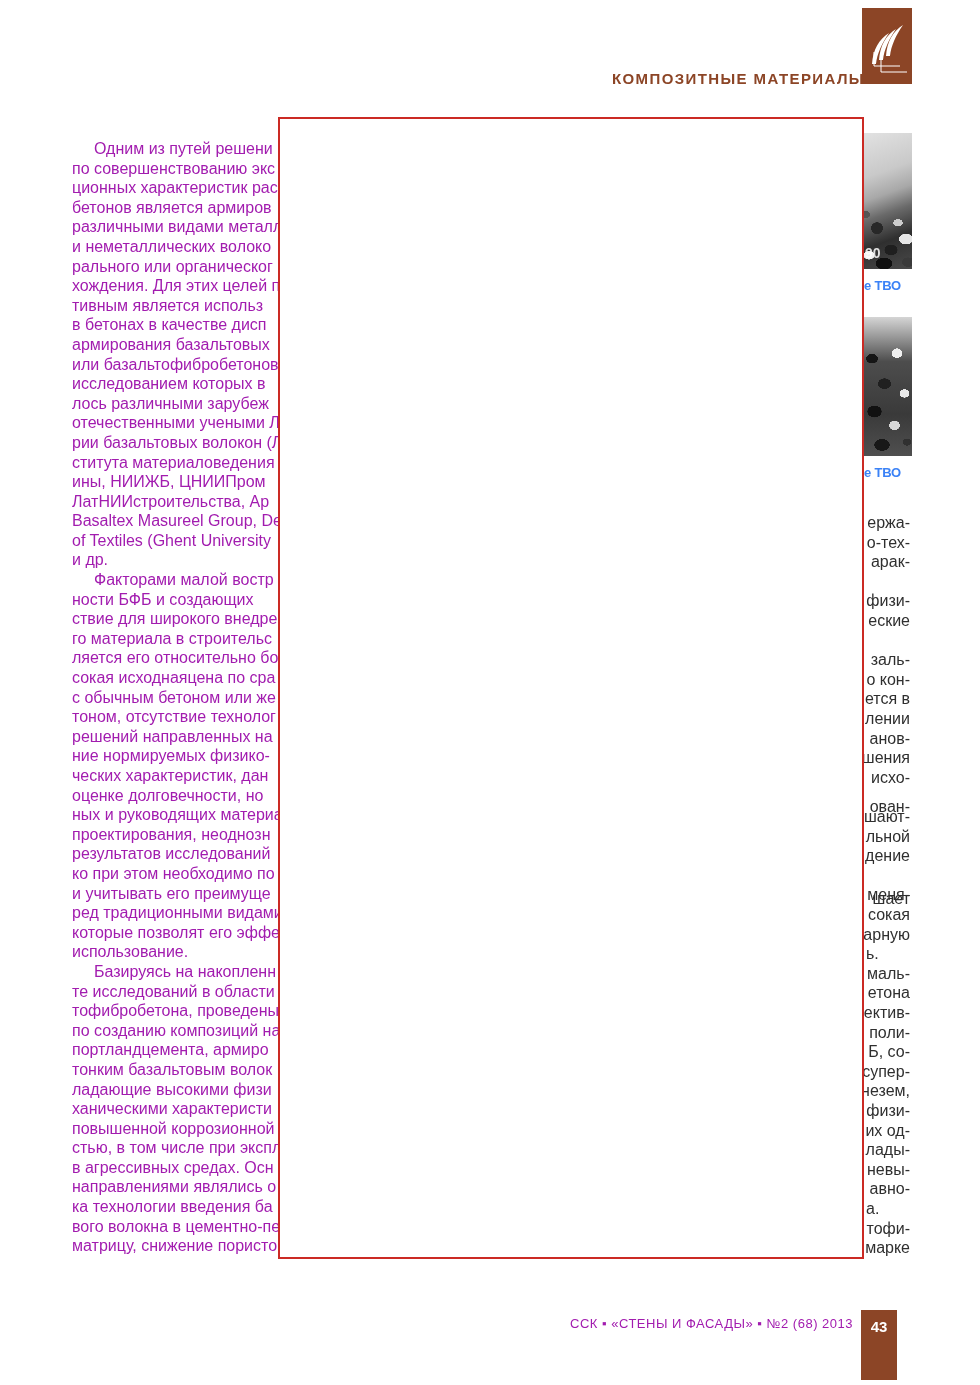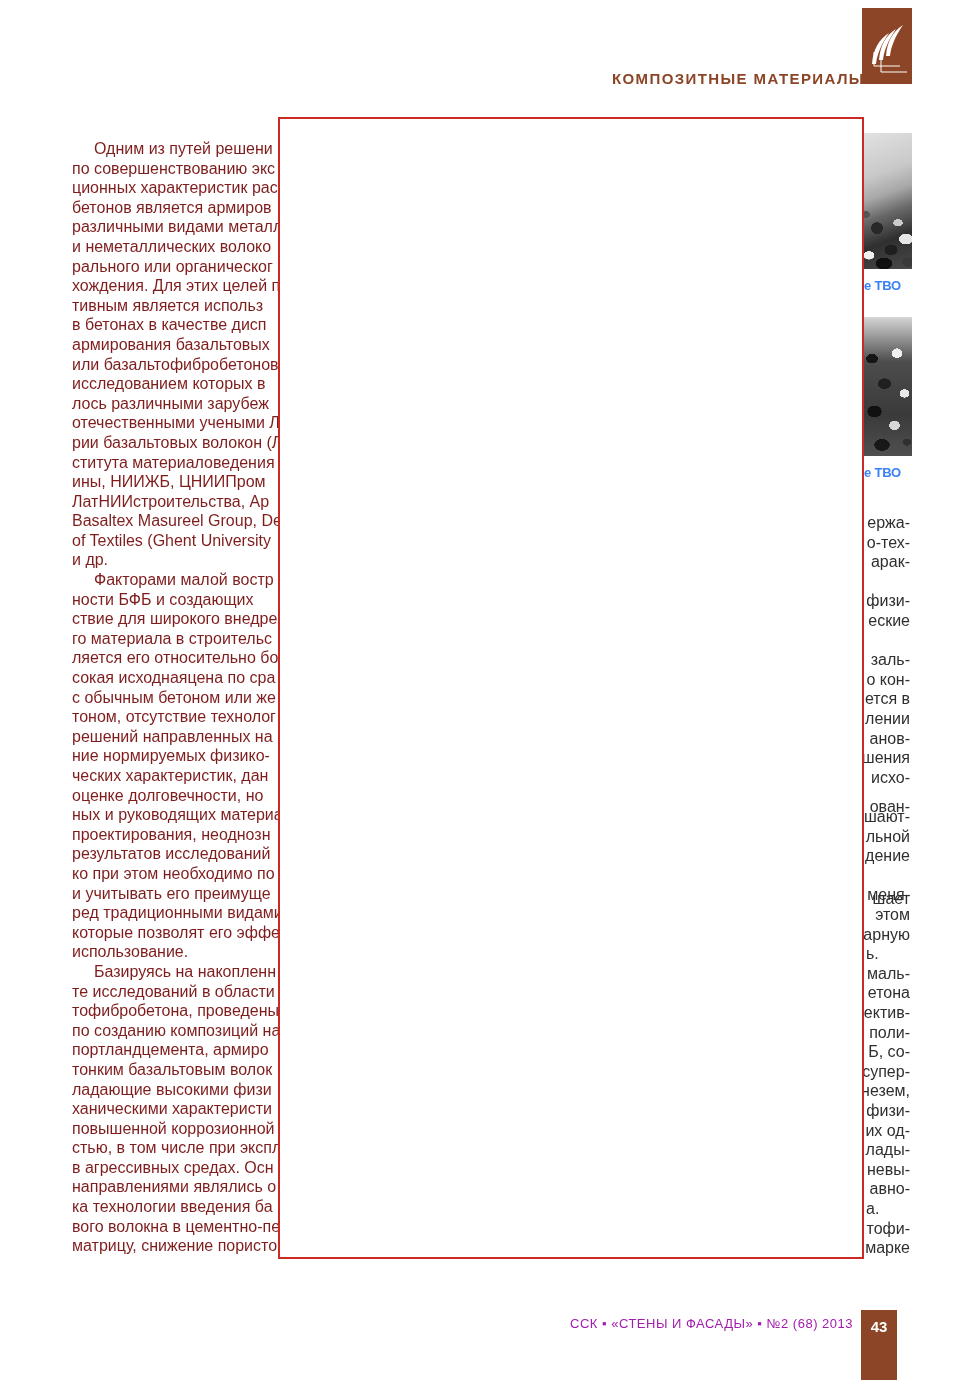--- a/index.html
+++ b/index.html
@@ -3,21 +3,21 @@
 <meta charset="utf-8">
 <style>
   html,body{margin:0;padding:0;background:#fff;}
   .page{position:relative;width:980px;height:1385px;background:#ffffff;overflow:hidden;
         font-family:"Liberation Sans","DejaVu Sans",sans-serif;border-radius:28px;}
   
   .header-title{position:absolute;left:612px;top:70px;font-size:15px;font-weight:bold;
         letter-spacing:1.4px;color:#8C4526;white-space:nowrap;}
   .logo{position:absolute;left:862px;top:8px;width:50px;height:76px;background:#8C4526;}
   
-  .left-col{position:absolute;left:72px;top:139px;width:210px;color:#7f1d1d;
+  .left-col{position:absolute;left:72px;top:139px;width:210px;color:#a21caf;
         font-size:16px;line-height:19.6px;}
   .ln{height:19.6px;white-space:nowrap;}
   .indent{text-indent:22px;}
   
   .fig{position:absolute;width:50px;z-index:1;}
   .fig1{left:862px;top:133px;height:136px;
     background:
       radial-gradient(9px 7px at 14% 90%, #f1f1f1 58%, rgba(0,0,0,0) 60%),
       radial-gradient(11px 9px at 58% 86%, #1f1f1f 58%, rgba(0,0,0,0) 60%),
       radial-gradient(12px 9px at 88% 78%, #e6e6e6 58%, rgba(0,0,0,0) 60%),
@@ -32,21 +32,21 @@
       radial-gradient(10px 8px at 20% 30%, #151515 58%, rgba(0,0,0,0) 60%),
       radial-gradient(9px 8px at 70% 26%, #f0f0f0 58%, rgba(0,0,0,0) 60%),
       radial-gradient(11px 9px at 45% 48%, #202020 58%, rgba(0,0,0,0) 60%),
       radial-gradient(8px 7px at 85% 55%, #e8e8e8 58%, rgba(0,0,0,0) 60%),
       radial-gradient(12px 10px at 25% 68%, #111 58%, rgba(0,0,0,0) 60%),
       radial-gradient(9px 8px at 65% 78%, #d8d8d8 58%, rgba(0,0,0,0) 60%),
       radial-gradient(13px 10px at 40% 92%, #181818 58%, rgba(0,0,0,0) 60%),
       radial-gradient(7px 6px at 90% 90%, #303030 58%, rgba(0,0,0,0) 60%),
       linear-gradient(180deg,#d5d5d5 0%,#9a9a9a 14%,#4d4d4d 32%,#3a3a3a 70%,#4f4f4f 100%);}
   .fig-label{position:absolute;left:3px;top:112px;color:rgba(255,255,255,.85);
-        font-size:14px;font-weight:bold;margin-top:44px;}
+        font-size:14px;font-weight:bold;}
   .fig-caption{position:absolute;left:864px;width:60px;z-index:3;color:#3b82f6;
         font-size:13px;font-weight:bold;letter-spacing:-0.2px;white-space:nowrap;}
   .cap1{top:278px;} .cap2{top:465px;}
   
   .frag{position:absolute;right:70px;color:#2f2f2f;font-size:16px;white-space:nowrap;z-index:1;}
   .frag-left{right:auto;left:866px;}
   
   .red-box{position:absolute;left:278px;top:117px;width:586px;height:1142px;
         background:#ffffff;border:2px solid #CB2A24;box-sizing:border-box;z-index:4;}
   
@@ -152,21 +152,21 @@
   <div class="frag" style="top:710px">лении</div>
   <div class="frag" style="top:730px">анов-</div>
   <div class="frag" style="top:749px">шения</div>
   <div class="frag" style="top:769px">исхо-</div>
   <div class="frag" style="top:798px">ован-</div>
   <div class="frag" style="top:808px">шают-</div>
   <div class="frag" style="top:828px">льной</div>
   <div class="frag" style="top:847px">дение</div>
   <div class="frag" style="top:890px">шает</div>
   <div class="frag" style="top:886px">меня-</div>
-  <div class="frag" style="top:906px">этом</div>
+  <div class="frag" style="top:906px">сокая</div>
   <div class="frag" style="top:926px">арную</div>
   <div class="frag frag-left" style="top:945px">ь.</div>
   <div class="frag" style="top:965px">маль-</div>
   <div class="frag" style="top:984px">етона</div>
   <div class="frag" style="top:1004px">ектив-</div>
   <div class="frag" style="top:1024px">поли-</div>
   <div class="frag" style="top:1043px">Б, со-</div>
   <div class="frag" style="top:1063px">супер-</div>
   <div class="frag" style="top:1082px">незем,</div>
   <div class="frag" style="top:1102px">физи-</div>

